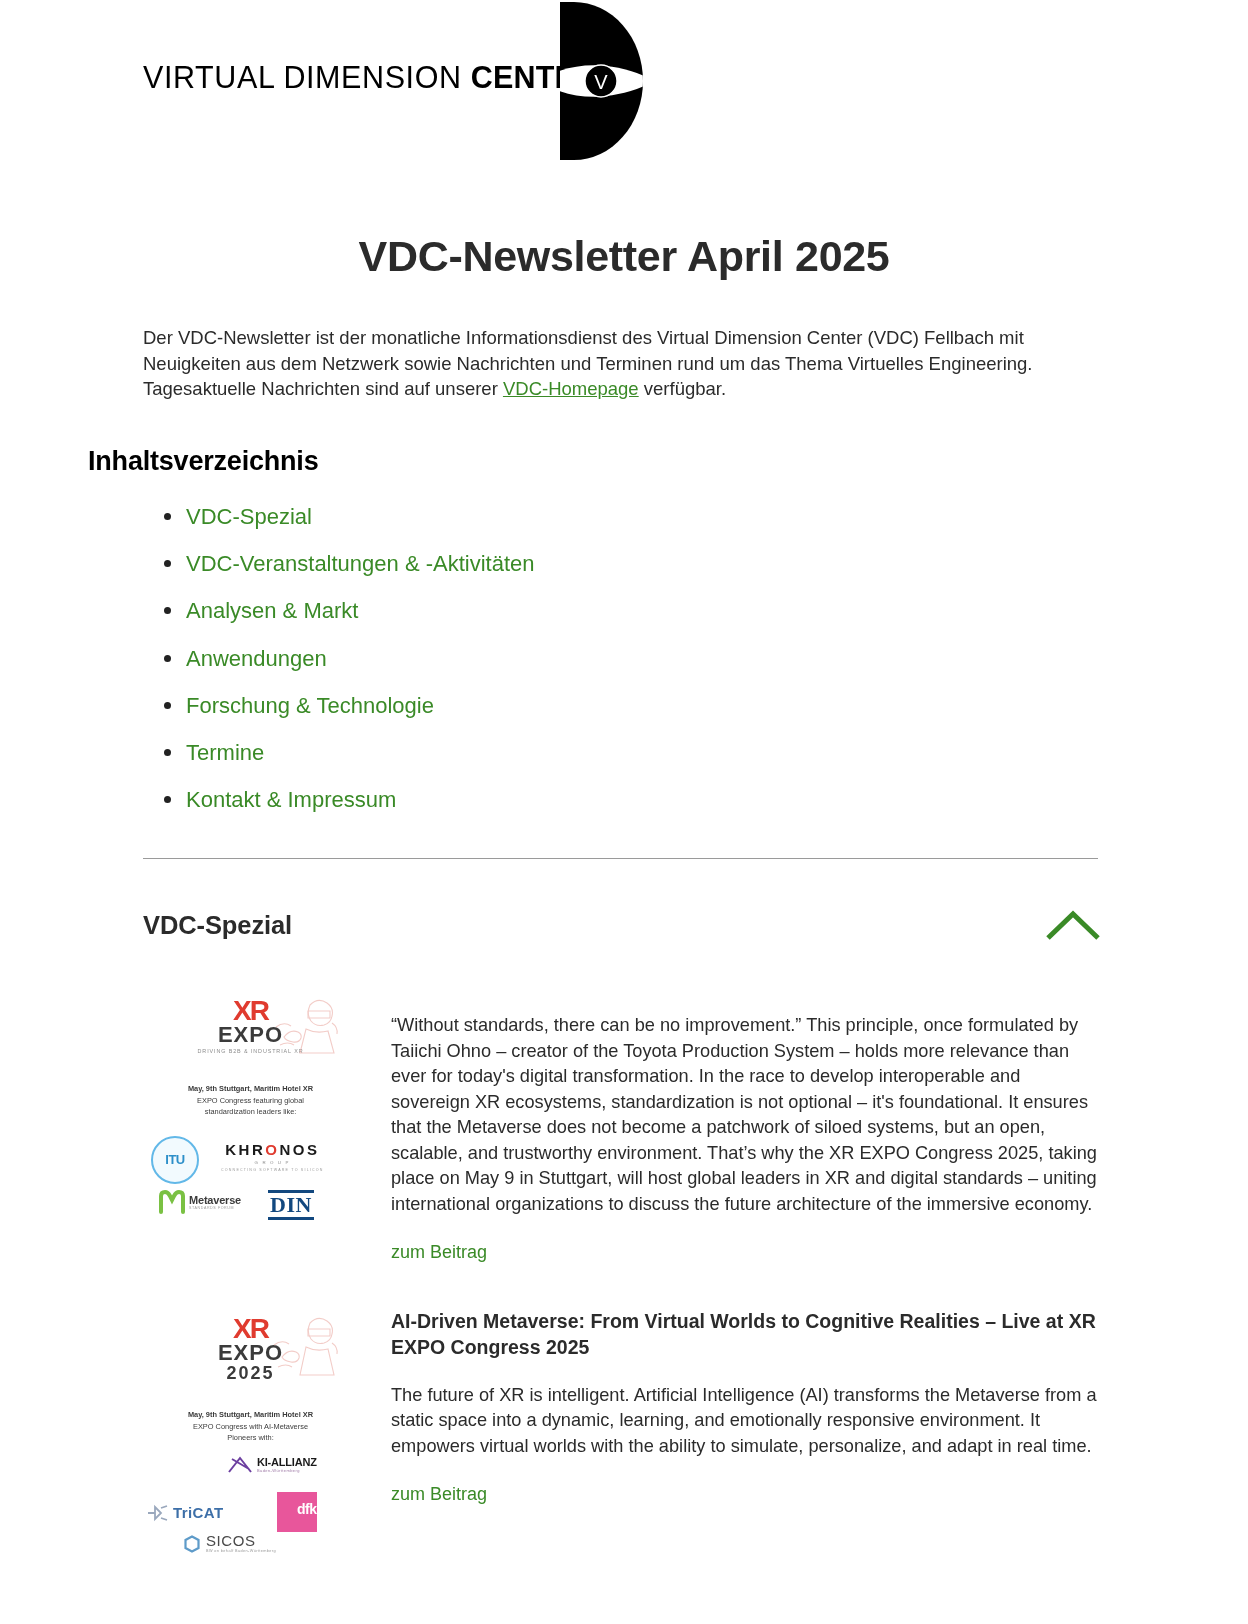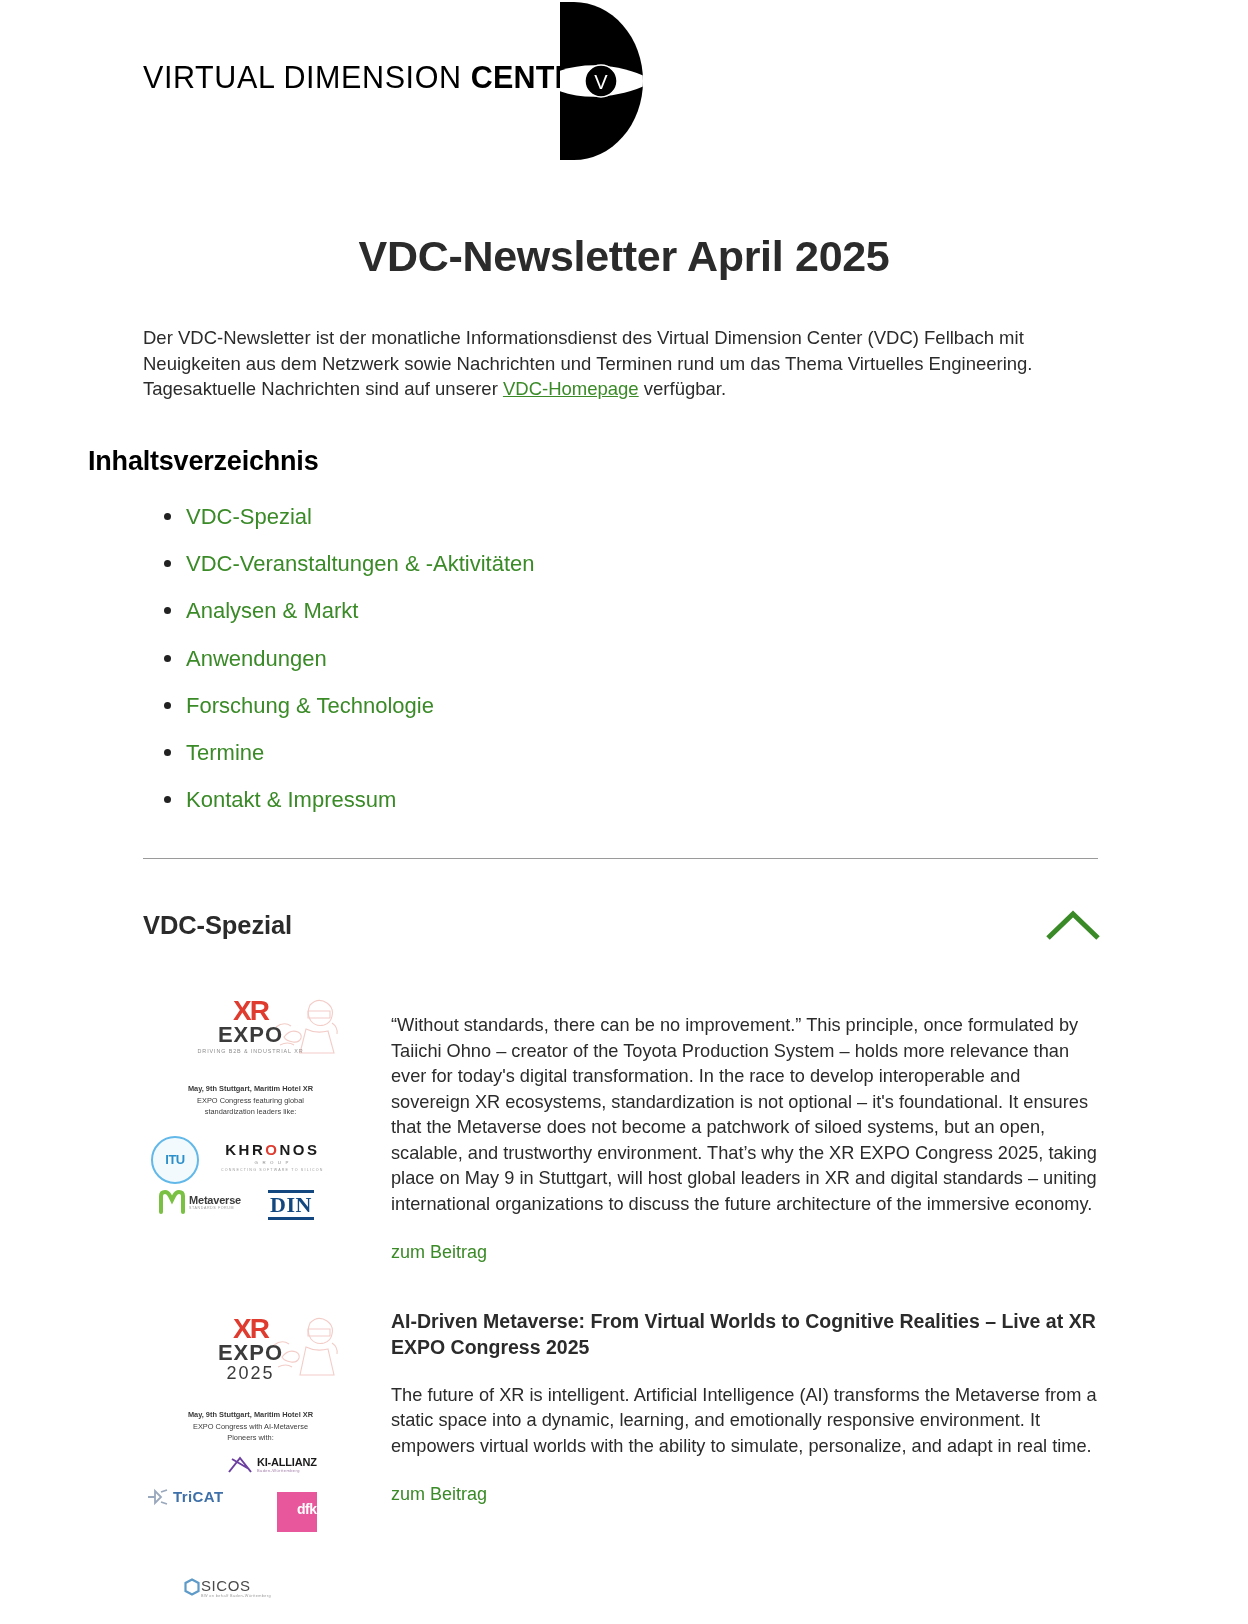--- a/index.html
+++ b/index.html
@@ -201,21 +201,21 @@
   }
   .promo-expo {
     font-size: 22px;
     font-weight: 700;
     color: #3b3b3b;
     letter-spacing: 1px;
     line-height: 0.95;
   }
   .promo-year {
     font-size: 18px;
-    font-weight: 400;
+    font-weight: 700;
     color: #3b3b3b;
     letter-spacing: 2px;
     line-height: 1;
   }
   .promo-tag {
     font-size: 5.4px;
     letter-spacing: 0.9px;
     color: #8c8c8c;
     margin-top: 2px;
   }
@@ -409,30 +409,30 @@
           <div>EXPO Congress with AI-Metaverse</div>
           <div>Pioneers with:</div>
         </div>
         <div class="promo-logos" style="height:110px; margin-top:12px;">
           <div class="lg" style="left:84px; top:0px; display:flex; align-items:center; gap:4px;">
             <svg width="26" height="18" viewBox="0 0 26 18">
               <path d="M2 16 L13 2 L24 16 M5 3 L22 13" fill="none" stroke="#6c3fa0" stroke-width="2"></path>
             </svg>
             <div class="kial"><span>KI-ALLIANZ</span><small>Baden-Württemberg</small></div>
           </div>
-          <div class="lg" style="left:2px; top:32px; display:flex; align-items:center; gap:4px;">
+          <div class="lg" style="left:2px; top:48px; display:flex; align-items:center; gap:4px;">
             <svg width="24" height="18" viewBox="0 0 24 18">
               <path d="M3 9 H10 M10 3 L16 9 L10 15 Z M16 4 L22 2 M16 14 L22 16" fill="none" stroke="#9aa8bd" stroke-width="1.8"></path>
             </svg>
             <div class="tricat">TriCAT</div>
           </div>
           <div class="lg dfki-box" style="left:134px; top:36px;">
             <span>dfki</span>
           </div>
-          <div class="lg" style="left:40px; top:76px; display:flex; align-items:center; margin-top:45px;">
+          <div class="lg" style="left:40px; top:76px; display:flex; align-items:flex-end; gap:5px;">
             <svg width="18" height="18" viewBox="0 0 18 18">
               <polygon points="9,1.5 15.5,5 15.5,13 9,16.5 2.5,13 2.5,5" fill="none" stroke="#5e9bc9" stroke-width="2.2"></polygon>
             </svg>
             <div class="sicos"><span>SICOS</span><small>BW on behalf Baden-Württemberg</small></div>
           </div>
         </div>
       </div>
     </div>
     <div class="text-col">
       <h3>AI-Driven Metaverse: From Virtual Worlds to Cognitive Realities – Live at XR EXPO Congress 2025</h3>

